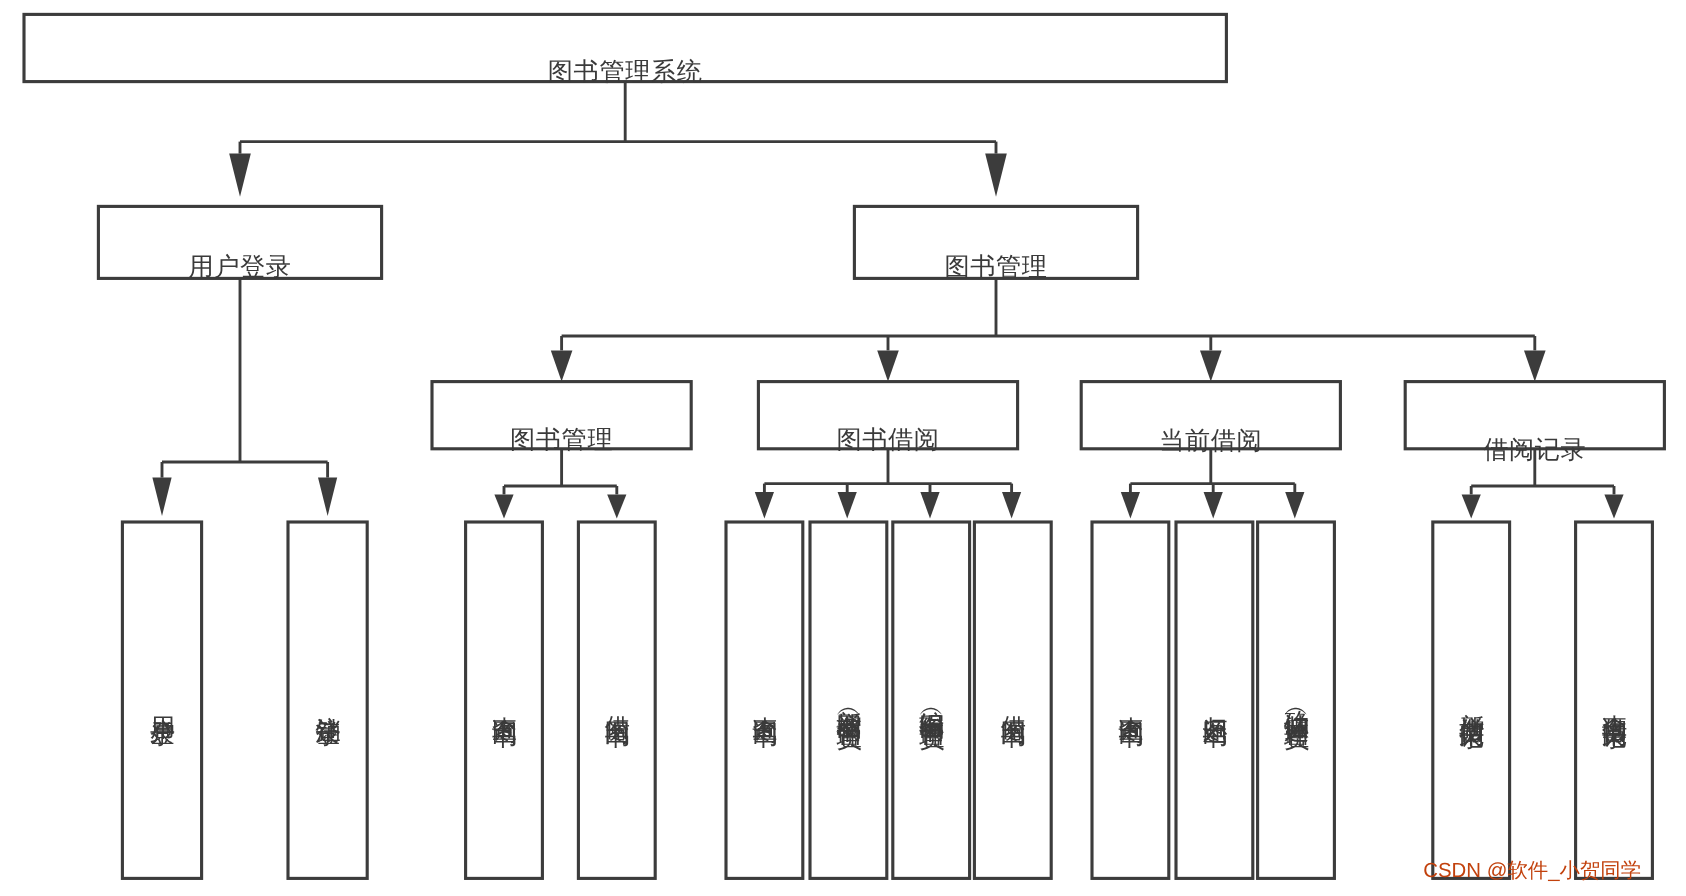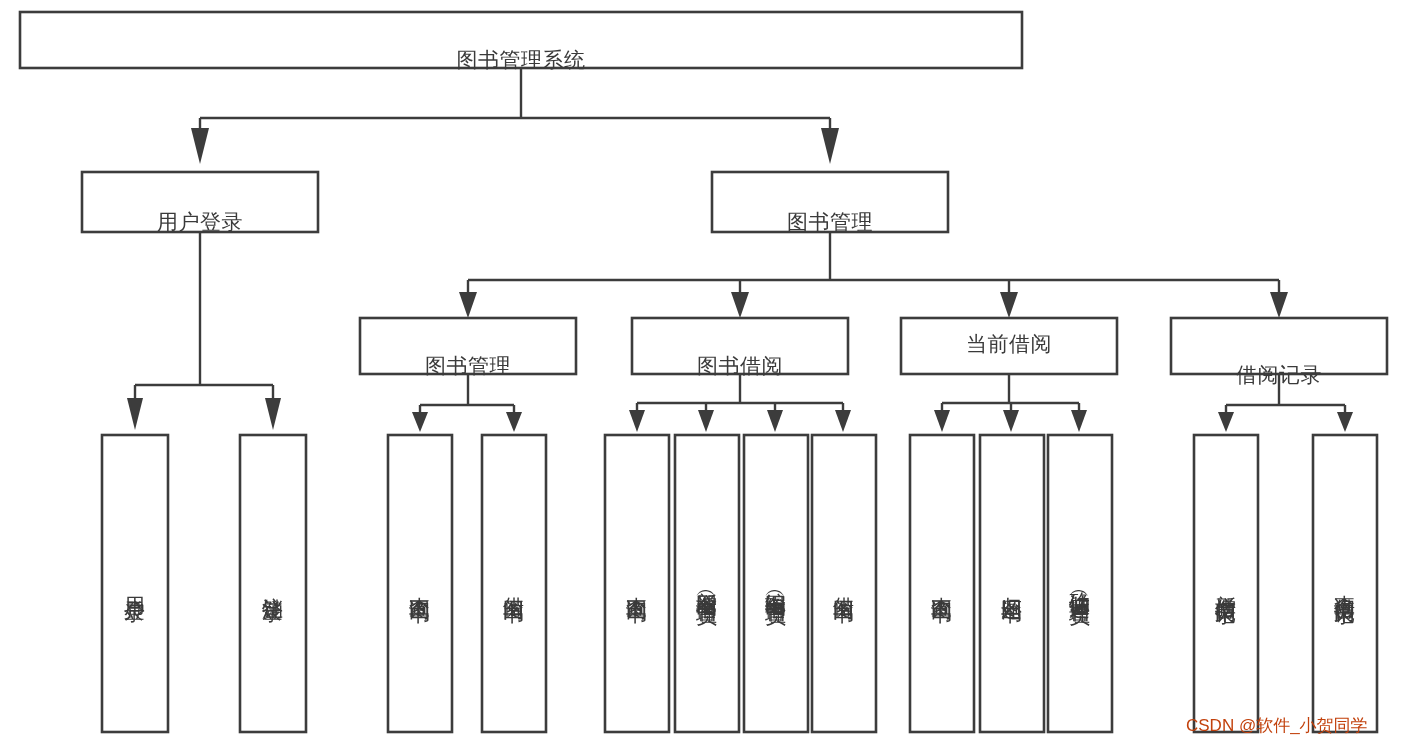--- a/index.html
+++ b/index.html
@@ -170,21 +170,21 @@
 
   </svg>
 
   <div class="node-label-h" style="left:20px; top:12px; width:1002px; height:56px;">图书管理系统</div>
 
   <div class="node-label-h" style="left:82px; top:172px; width:236px; height:60px;">用户登录</div>
   <div class="node-label-h" style="left:712px; top:172px; width:236px; height:60px;border-radius:29px;">图书管理</div>
 
   <div class="node-label-h" style="left:360px; top:318px; width:216px; height:56px;">图书管理</div>
   <div class="node-label-h" style="left:632px; top:318px; width:216px; height:56px;border-radius:13px;">图书借阅</div>
-  <div class="node-label-h" style="left:901px; top:304px; width:216px; height:40px;">当前借阅</div>
+  <div class="node-label-h" style="left:901px; top:327px; width:216px; height:40px;">当前借阅</div>
   <div class="node-label-h" style="left:1171px; top:318px; width:216px; height:74px;">借阅记录</div>
 
   <div class="node-label-v" style="left:102px; top:435px; width:66px; height:297px;">用户登录</div>
   <div class="node-label-v" style="left:240px; top:435px; width:66px; height:297px;">注销登录</div>
 
   <div class="node-label-v" style="left:388px; top:435px; width:64px; height:297px;">查询图书</div>
   <div class="node-label-v" style="left:482px; top:435px; width:64px; height:297px;">借阅图书</div>
 
   <div class="node-label-v" style="left:605px; top:435px; width:64px; height:297px;">查询图书</div>
   <div class="node-label-v" style="left:675px; top:435px; width:64px; height:297px;">新增图书（管理员）</div>

